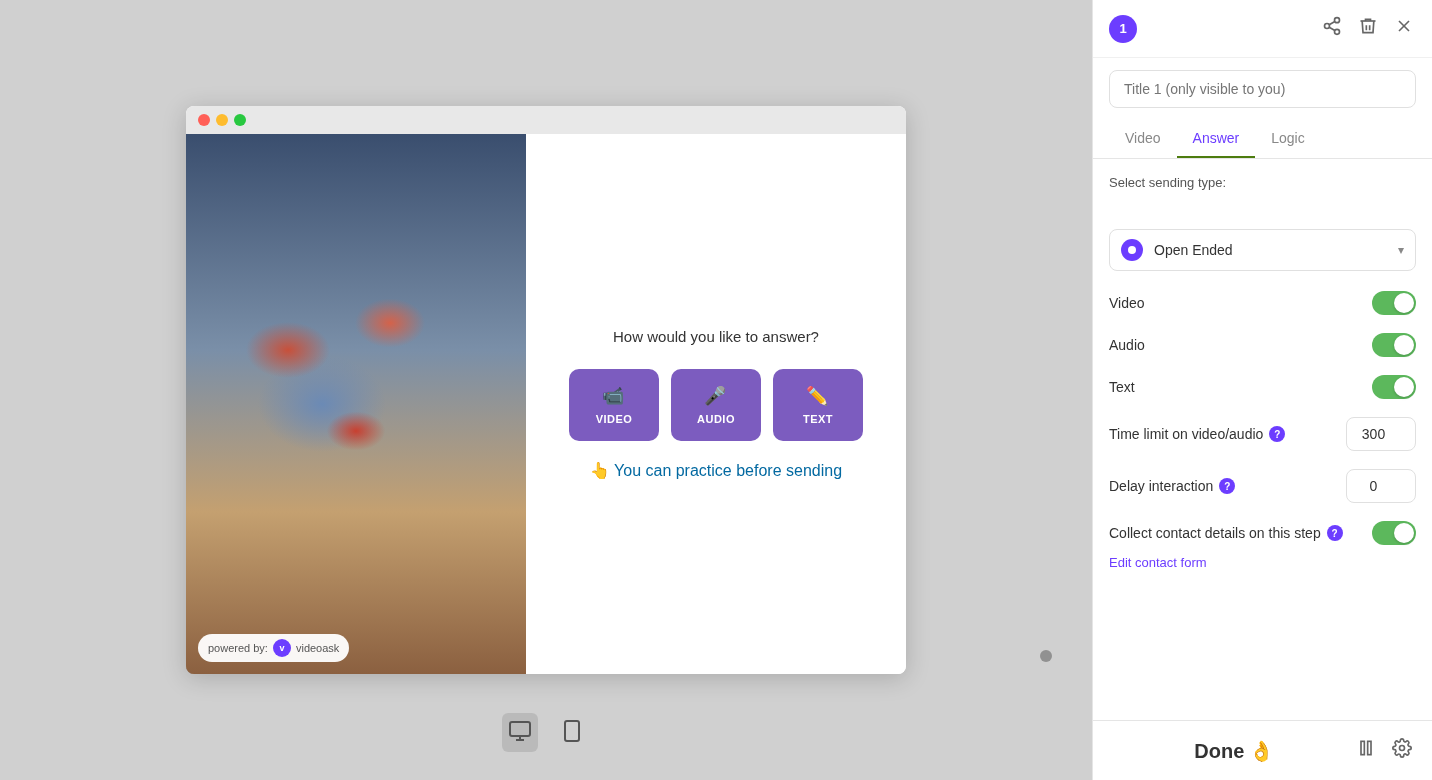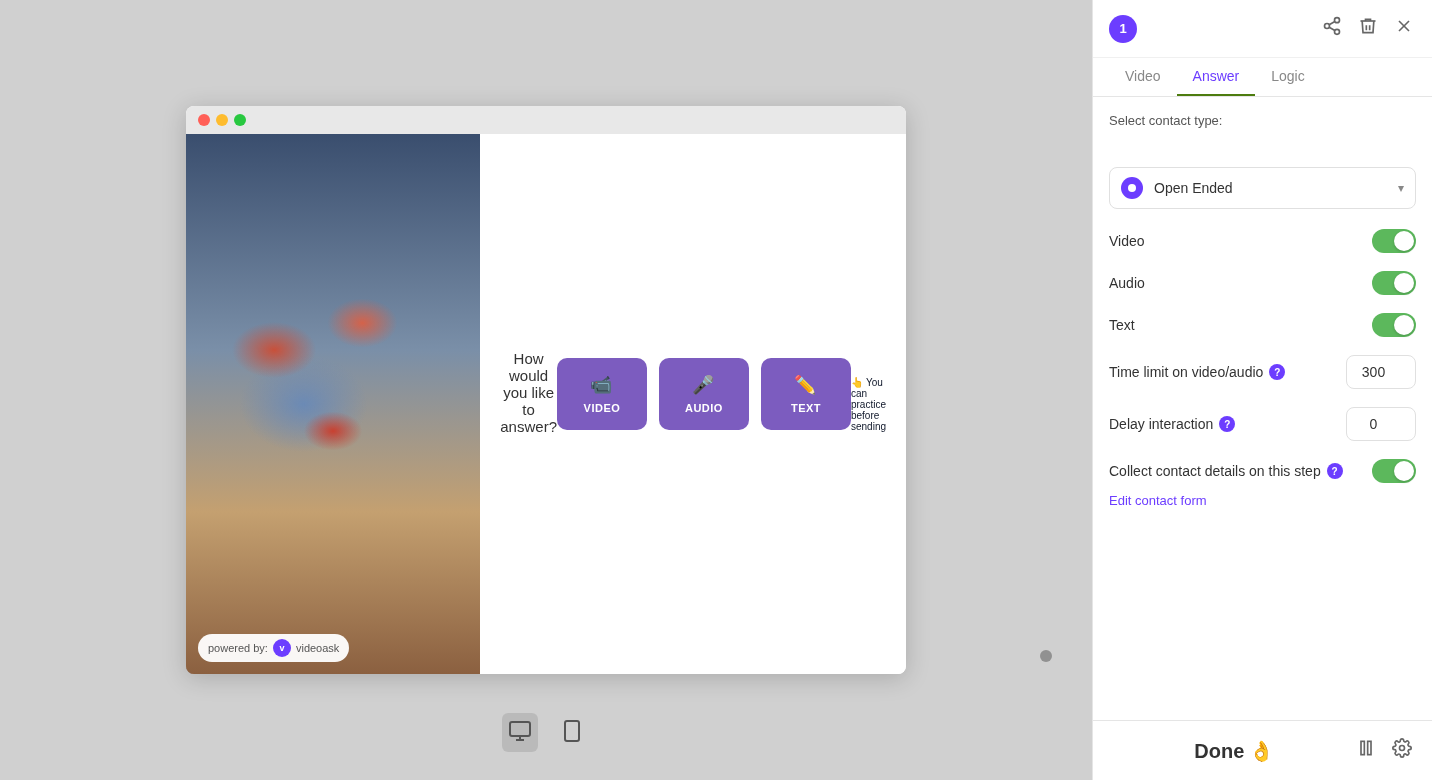--- a/index.html
+++ b/index.html
@@ -114,21 +114,21 @@
       justify-content: center;
       color: white;
       font-size: 9px;
       font-weight: bold;
     }
 
     .answer-side {
       flex: 1;
       background: #fff;
       display: flex;
-      flex-direction: row;
+      flex-direction: column;
       align-items: center;
       justify-content: center;
       padding: 20px;
     }
 
     .answer-question {
       font-size: 15px;
       color: #333;
       margin-bottom: 24px;
       text-align: center;
@@ -160,22 +160,22 @@
 
     .btn-video { background: #7c5cbf; }
     .btn-audio { background: #7c5cbf; }
     .btn-text { background: #7c5cbf; }
 
     .btn-icon {
       font-size: 18px;
     }
 
     .practice-hint {
-      font-size: 10px;
-      color: #0f172a;
+      font-size: 16px;
+      color: #0369a1;
     }
 
     
     .view-toggle {
       position: absolute;
       bottom: 28px;
       left: 50%;
       transform: translateX(-50%);
       display: flex;
       gap: 16px;
@@ -588,30 +588,31 @@
       <button class="header-icon-btn">
         
         <svg width="20" height="20" viewBox="0 0 24 24" fill="none" stroke="currentColor" stroke-width="2">
           <line x1="18" y1="6" x2="6" y2="18"></line>
           <line x1="6" y1="6" x2="18" y2="18"></line>
         </svg>
       </button>
     </div>
   </div>
 
+  <input type="text" class="title-input" placeholder="Title 1 (only visible to you)" style="">
 
   <div class="tabs">
     <div class="tab">Video</div>
     <div class="tab active">Answer</div>
     <div class="tab">Logic</div>
   </div>
 
   <div class="panel-body">
 
-    <div class="section-label">Select contact type:</div>
+    <div class="section-label">Select sending type:</div>
     <div class="select-wrapper">
       <div class="select-icon-left"></div>
       <select class="answer-type-select">
         <option>Open Ended</option>
         <option>Multiple Choice</option>
         <option>Rating</option>
         <option>Opinion Scale</option>
         <option>Contact Form</option>
       </select>
       <span class="select-chevron">▾</span>

